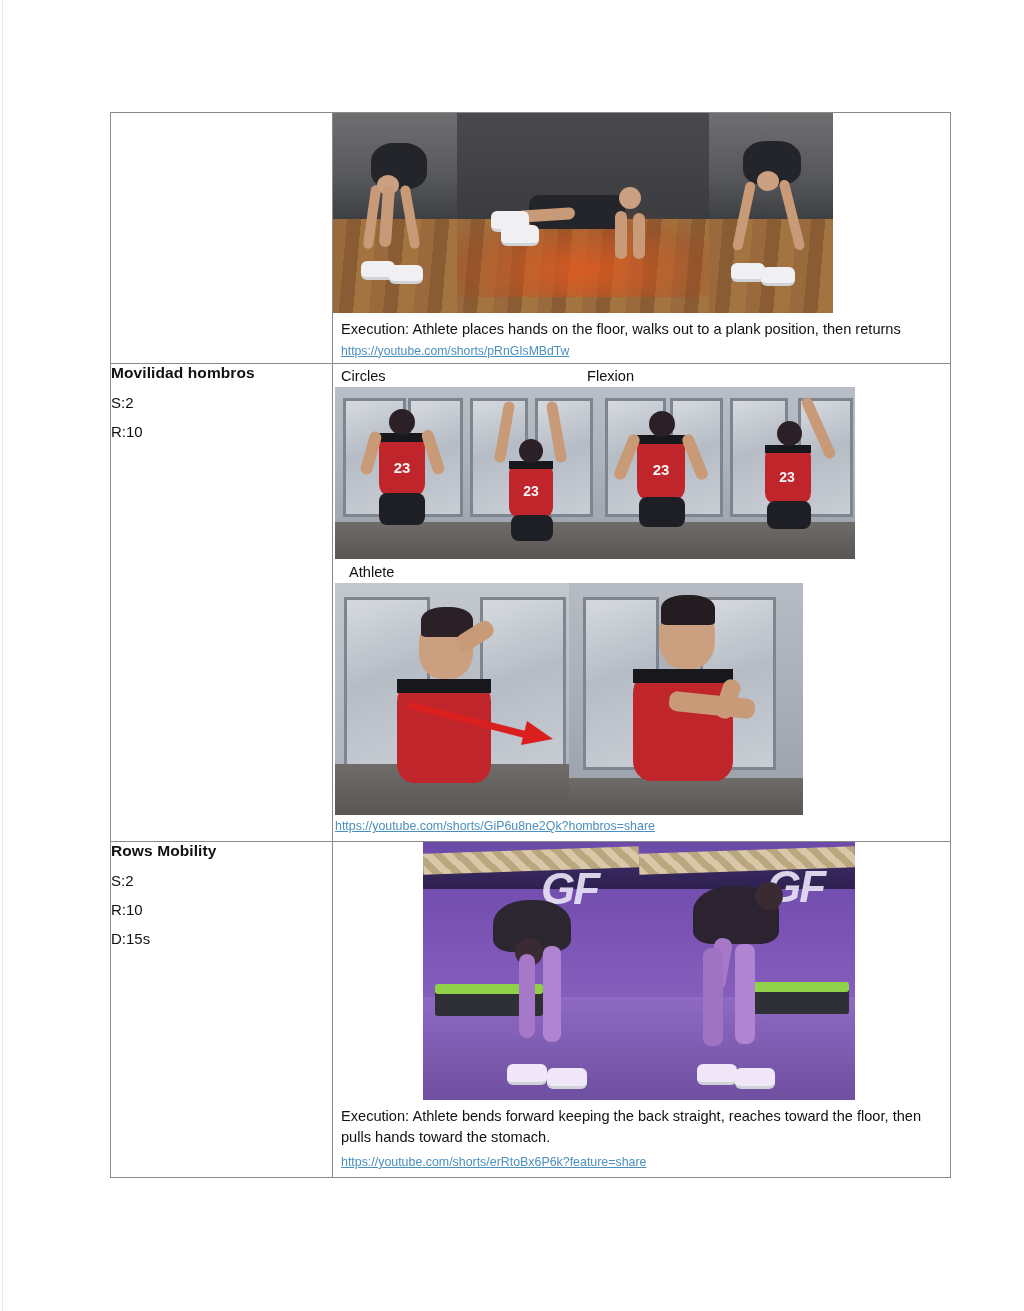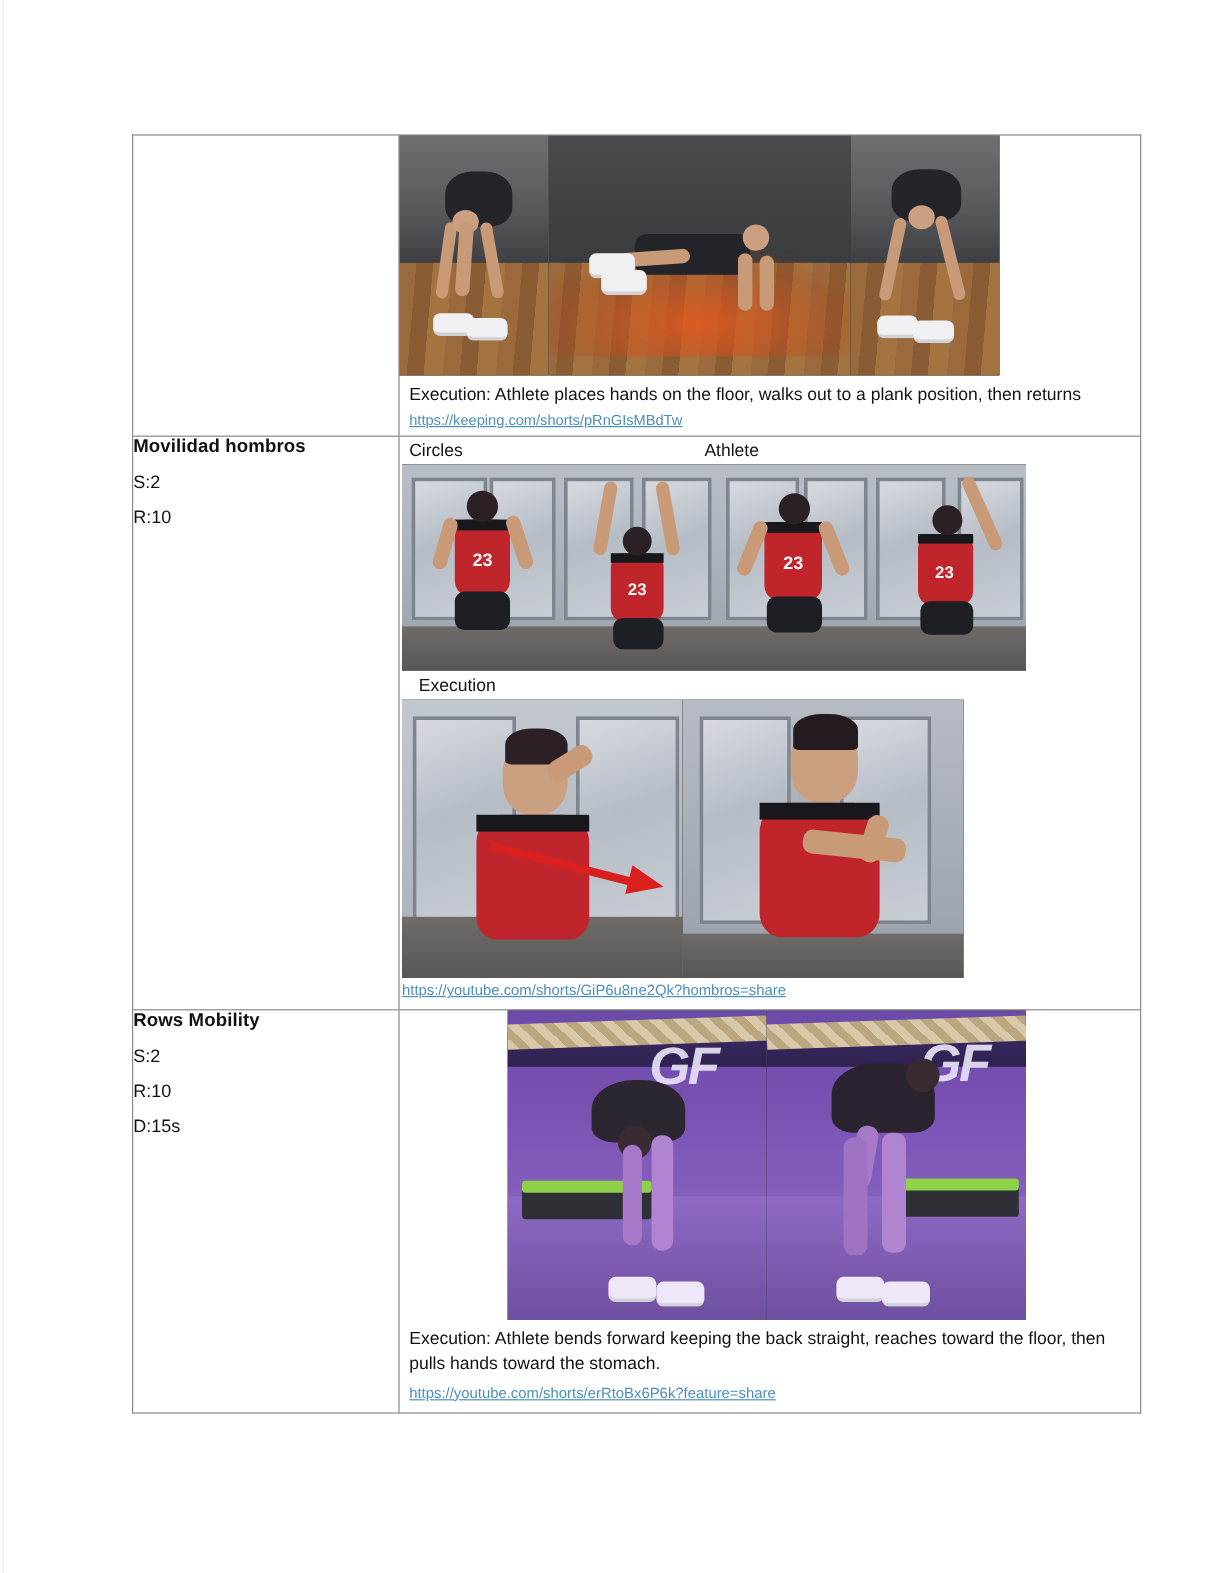--- a/index.html
+++ b/index.html
@@ -234,36 +234,36 @@
                 <div class="limb" style="left:78px;top:66px;width:10px;height:72px;transform:rotate(-14deg);"></div>
                 <div class="skin" style="left:48px;top:58px;width:22px;height:20px;"></div>
                 <div class="shoe" style="left:22px;top:150px;width:34px;height:16px;"></div>
                 <div class="shoe" style="left:52px;top:154px;width:34px;height:16px;"></div>
               </div>
             </div>
           </div>
 
           <div class="caption">
             <span>Execution: Athlete places hands on the floor, walks out to a plank position, then returns</span>
-            <a class="inline-link" href="#">https://keeping.com/shorts/pRnGIsMBdTw</a>
+            <a class="inline-link" href="#">https://youtube.com/shorts/pRnGIsMBdTw</a>
           </div>
         </td>
       </tr>
 
       <tr>
         <td class="label-cell">
           <div class="ex-name">Movilidad hombros</div>
           <div class="ex-param">S:2</div>
           <div class="ex-param">R:10</div>
         </td>
         <td class="content-cell">
 
           <div class="sub-head">
             <span class="s1">Circles</span>
-            <span class="s2">Athlete</span>
+            <span class="s2">Flexion</span>
           </div>
 
           <div class="media-strip" style="height:171px;margin-left:2px;">
 
             <div class="frame" style="width:130px;height:172px;">
               <div class="photo">
                 <div class="gym-wall"></div>
                 <div class="mirror" style="left:6%;"></div>
                 <div class="mirror" style="left:56%;width:38%;"></div>
                 <div class="gym-floor"></div>
@@ -318,21 +318,21 @@
                 <div class="limb" style="left:88px;top:8px;width:11px;height:66px;transform:rotate(-24deg);"></div>
                 <div class="jersey" style="left:40px;top:58px;width:46px;height:58px;"></div>
                 <div class="jersey-stripe" style="left:40px;top:58px;width:46px;height:8px;"></div>
                 <div class="skin" style="left:52px;top:34px;width:25px;height:25px;background:#2a2025;"></div>
                 <div class="num" style="left:46px;top:82px;width:32px;font-size:14px;">23</div>
                 <div class="shorts-dark" style="left:42px;top:114px;width:44px;height:28px;"></div>
               </div>
             </div>
           </div>
 
-          <div class="sub-head-2">Execution</div>
+          <div class="sub-head-2">Athlete</div>
 
           <div class="media-strip" style="height:232px;margin-left:2px;">
 
             <div class="frame" style="width:234px;height:232px;">
               <div class="photo">
                 <div class="gym-wall" style="background:linear-gradient(180deg,#c3c8cf 0%,#a9afb8 100%);"></div>
                 <div class="mirror" style="left:4%;width:34%;height:74%;"></div>
                 <div class="mirror" style="left:62%;width:34%;height:74%;"></div>
                 <div class="gym-floor"></div>
                 <div class="skin" style="left:84px;top:34px;width:54px;height:62px;background:#caa081;border-radius:42%;"></div>

